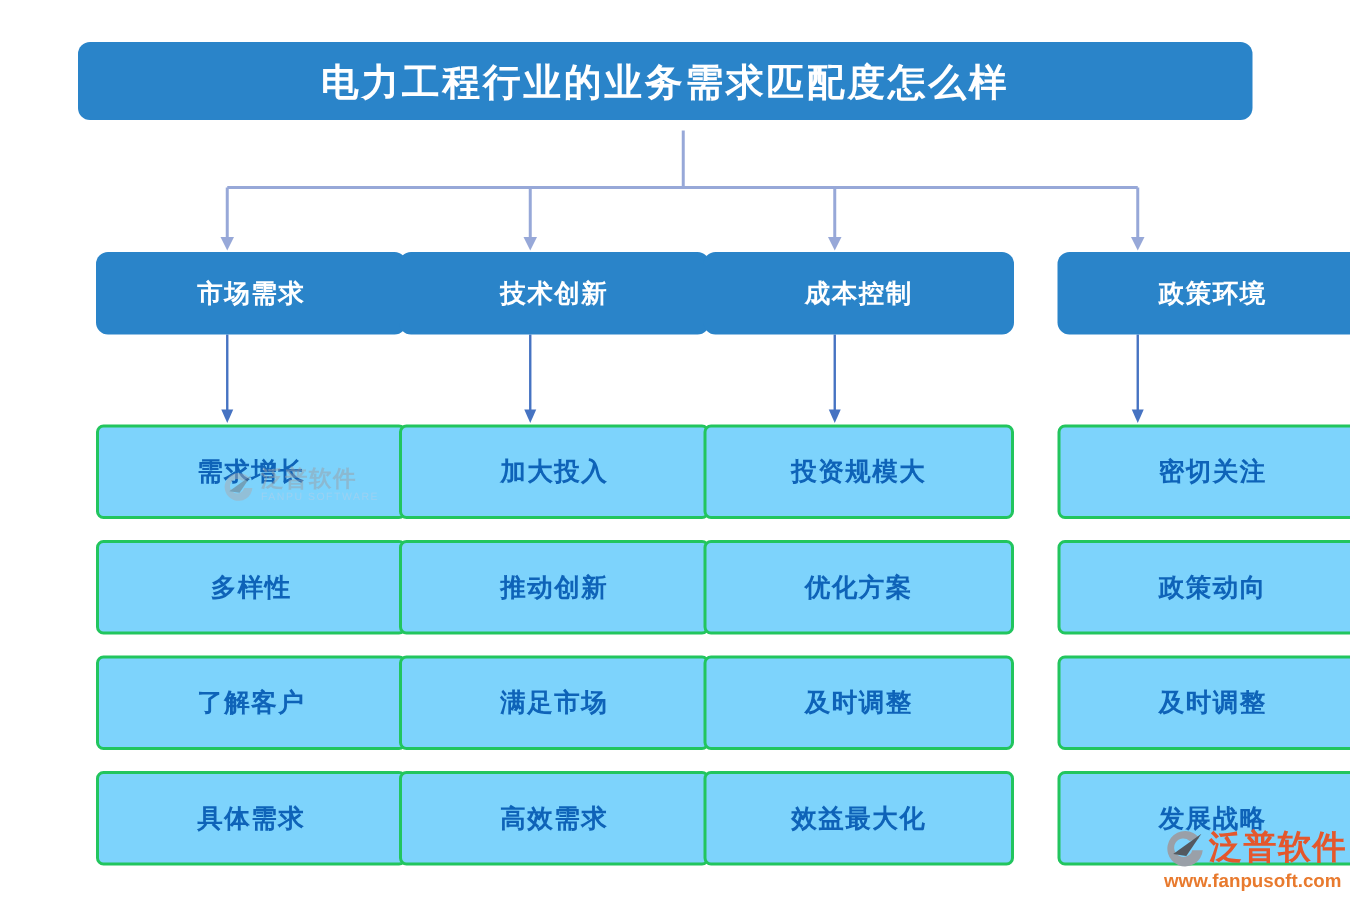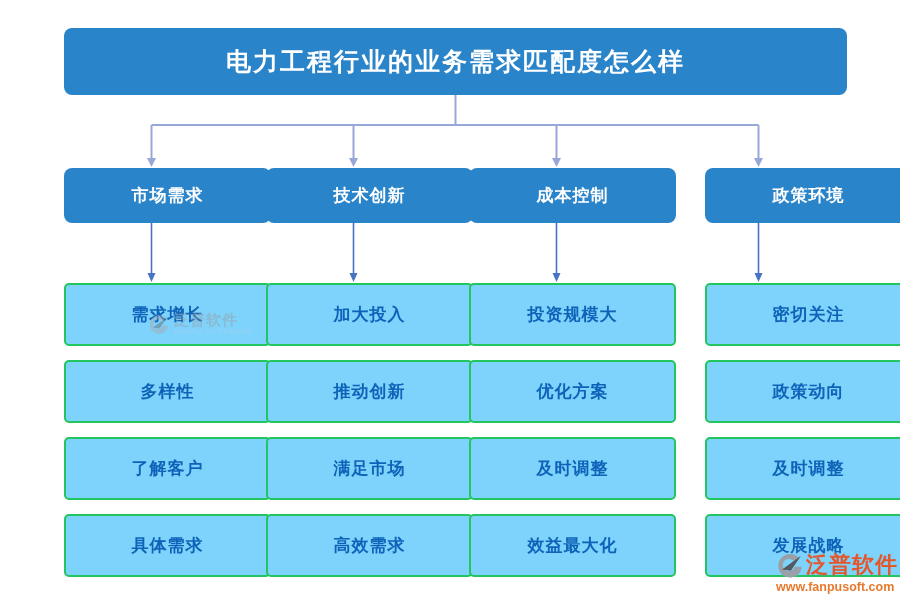--- a/index.html
+++ b/index.html
@@ -1,21 +1,21 @@
 <!DOCTYPE html>
 <html><head>
 <meta charset="utf-8">
 <style>
   html,body{margin:0;padding:0;background:#ffffff;}
   body{font-family:"Liberation Sans","DejaVu Sans",sans-serif;}
   .stage{position:relative;width:900px;height:600px;background:#ffffff;overflow:hidden;}
   .connectors{position:absolute;left:0;top:0;width:900px;height:600px;pointer-events:none;}
 
   .title-box{
-    position:absolute;left:64px;top:28px;width:783px;height:67px;
+    position:absolute;left:52px;top:28px;width:783px;height:52px;
     background:#2a84c9;border-radius:8px;
     color:#ffffff;font-weight:bold;font-size:25px;letter-spacing:2px;
     display:flex;align-items:center;justify-content:center;
   }
 
   .node{position:absolute;width:207px;display:flex;align-items:center;justify-content:center;
         font-weight:bold;box-sizing:border-box;}
   .cat{top:168px;height:55px;background:#2a84c9;border-radius:8px;
        color:#ffffff;font-size:17px;letter-spacing:1px;}
   .child{height:63px;background:#7dd3fc;border:2px solid #22c55e;border-radius:5px;

